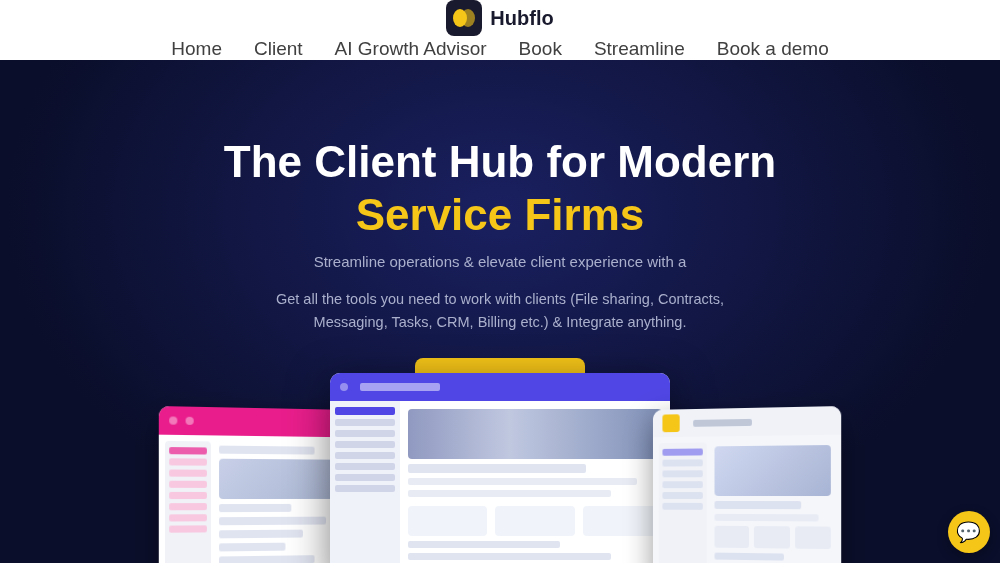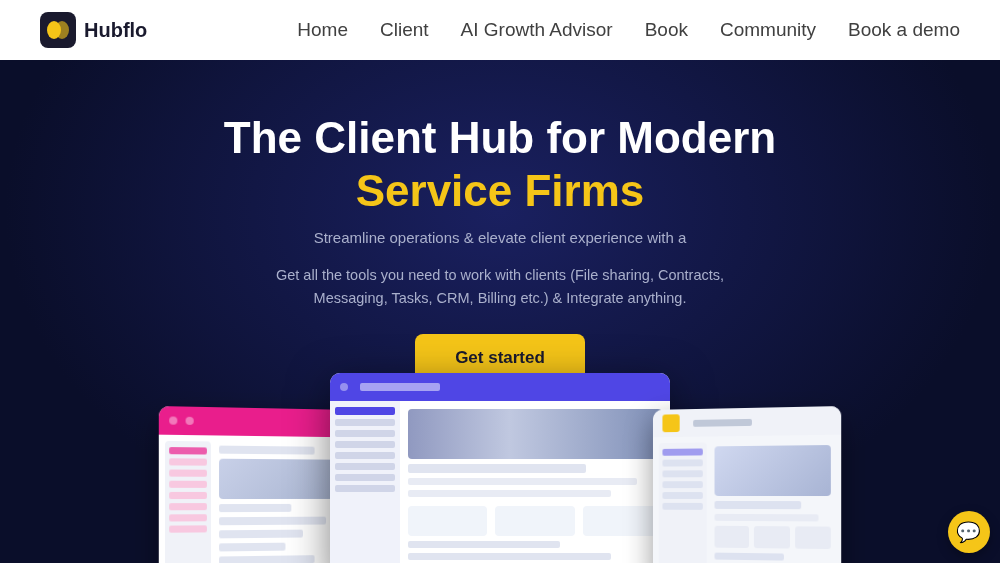--- a/index.html
+++ b/index.html
@@ -8,20 +8,21 @@
     
     nav {
       position: relative;
       z-index: 10;
       display: flex;
       align-items: center;
       justify-content: space-between;
       padding: 0 40px;
       height: 60px;
       background: #fff;
+      flex-direction: column;
     }
     .nav-logo {
       display: flex;
       align-items: center;
       gap: 8px;
     }
     .logo-icon {
       width: 36px;
       height: 36px;
     }
@@ -68,21 +69,21 @@
 
     
     .hero {
       position: relative;
       width: 100%;
       height: 503px;
       background: radial-gradient(ellipse at 50% 30%, #1a2060 0%, #0a0e2a 70%);
       display: flex;
       flex-direction: column;
       align-items: center;
-      padding-top: 52px;
+      padding-top: 76px;
       overflow: hidden;
     }
 
     .hero-title {
       text-align: center;
       font-size: 44px;
       font-weight: 700;
       color: #fff;
       line-height: 1.2;
       max-width: 600px;
@@ -283,21 +284,21 @@
       <ellipse cx="22" cy="18" rx="7" ry="9" fill="#f5c518" opacity="0.6"></ellipse>
     </svg>
     <span class="logo-text">Hubflo</span>
   </div>
 
   <ul class="nav-links">
     <li><a href="#">Home</a></li>
     <li><a href="#">Client</a></li>
     <li><a href="#">AI Growth Advisor</a></li>
     <li><a href="#">Book</a></li>
-    <li><a href="#">Community</a></li>
+    <li><a href="#">Streamline</a></li>
     <li><a href="#">Book a demo</a></li>
   </ul>
 
 </nav>
 
 <section class="hero">
   <h1 class="hero-title">
     <span>The Client Hub for Modern</span><br>
     <span class="hero-title-yellow">Service Firms</span>
   </h1>

